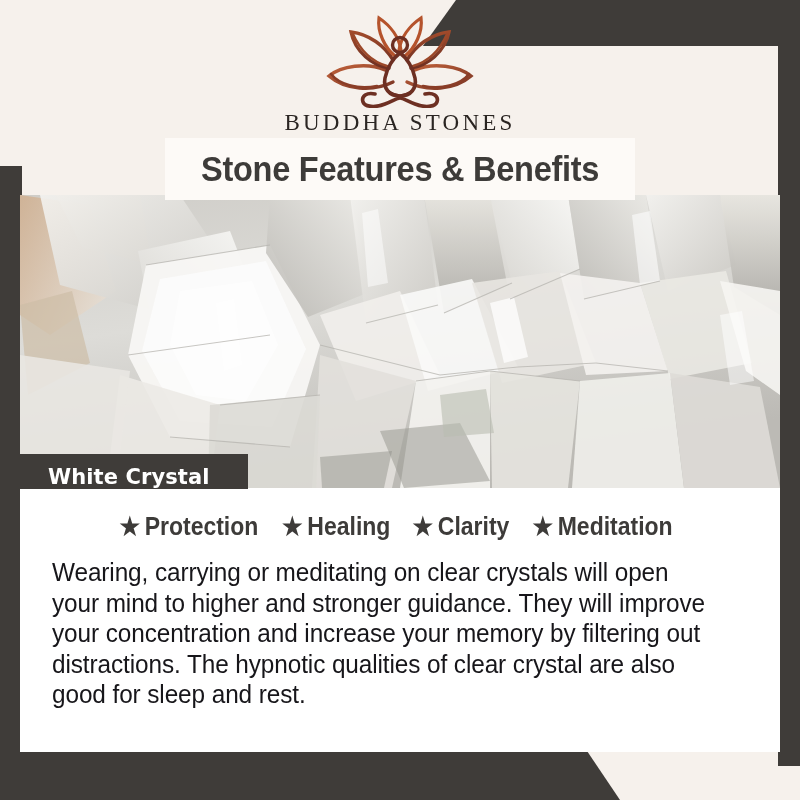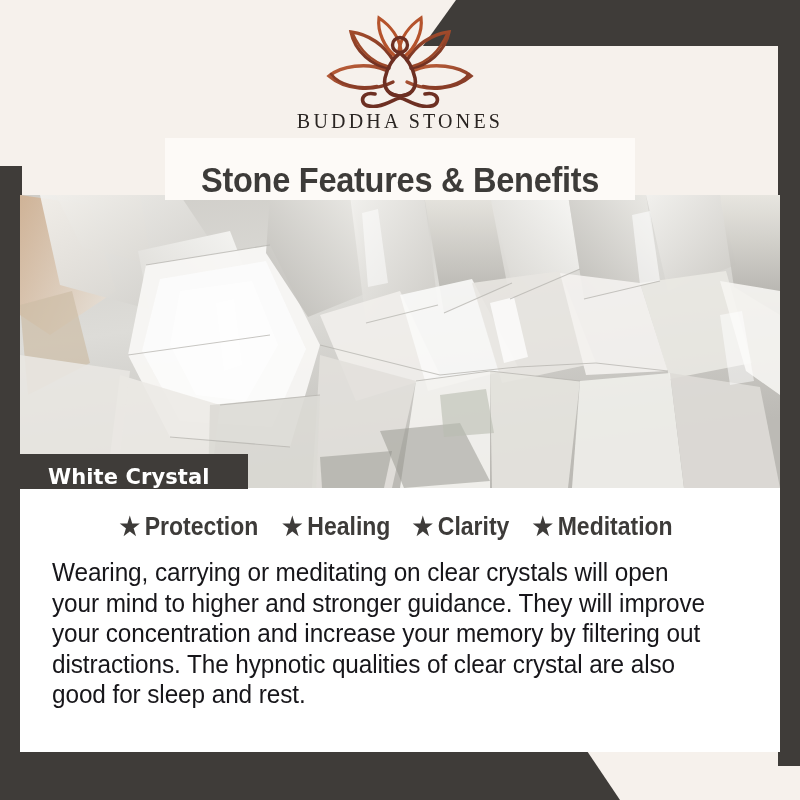--- a/index.html
+++ b/index.html
@@ -40,29 +40,29 @@
     background:#f6f1ec;
   }
   .logo-wrap{
     position:absolute;left:0;right:0;top:-34px;
     display:flex;flex-direction:column;align-items:center;
   }
   .logo-mark{width:170px;height:96px;display:block;}
   .logo-word{
     margin-top:2px;
     font-family:"Liberation Serif", serif;
-    font-size:20px;letter-spacing:3.2px;
+    font-size:23px;letter-spacing:3.2px;
     color:#2a2522;font-weight:400;
   }
 
   
   .title-banner{
     position:absolute;left:143px;width:470px;top:92px;height:62px;
     background:#fdfaf7;
-    display:flex;align-items:flex-end;justify-content:center;
+    display:flex;align-items:center;justify-content:center;
     z-index:6;
   }
   .title-text{
     font-family:"Liberation Sans Narrow","Liberation Sans",sans-serif;
     font-weight:700;font-size:35px;letter-spacing:-0.3px;
     color:#3d3b39;
     transform:scaleX(0.93);
     white-space:nowrap;
   }
 

